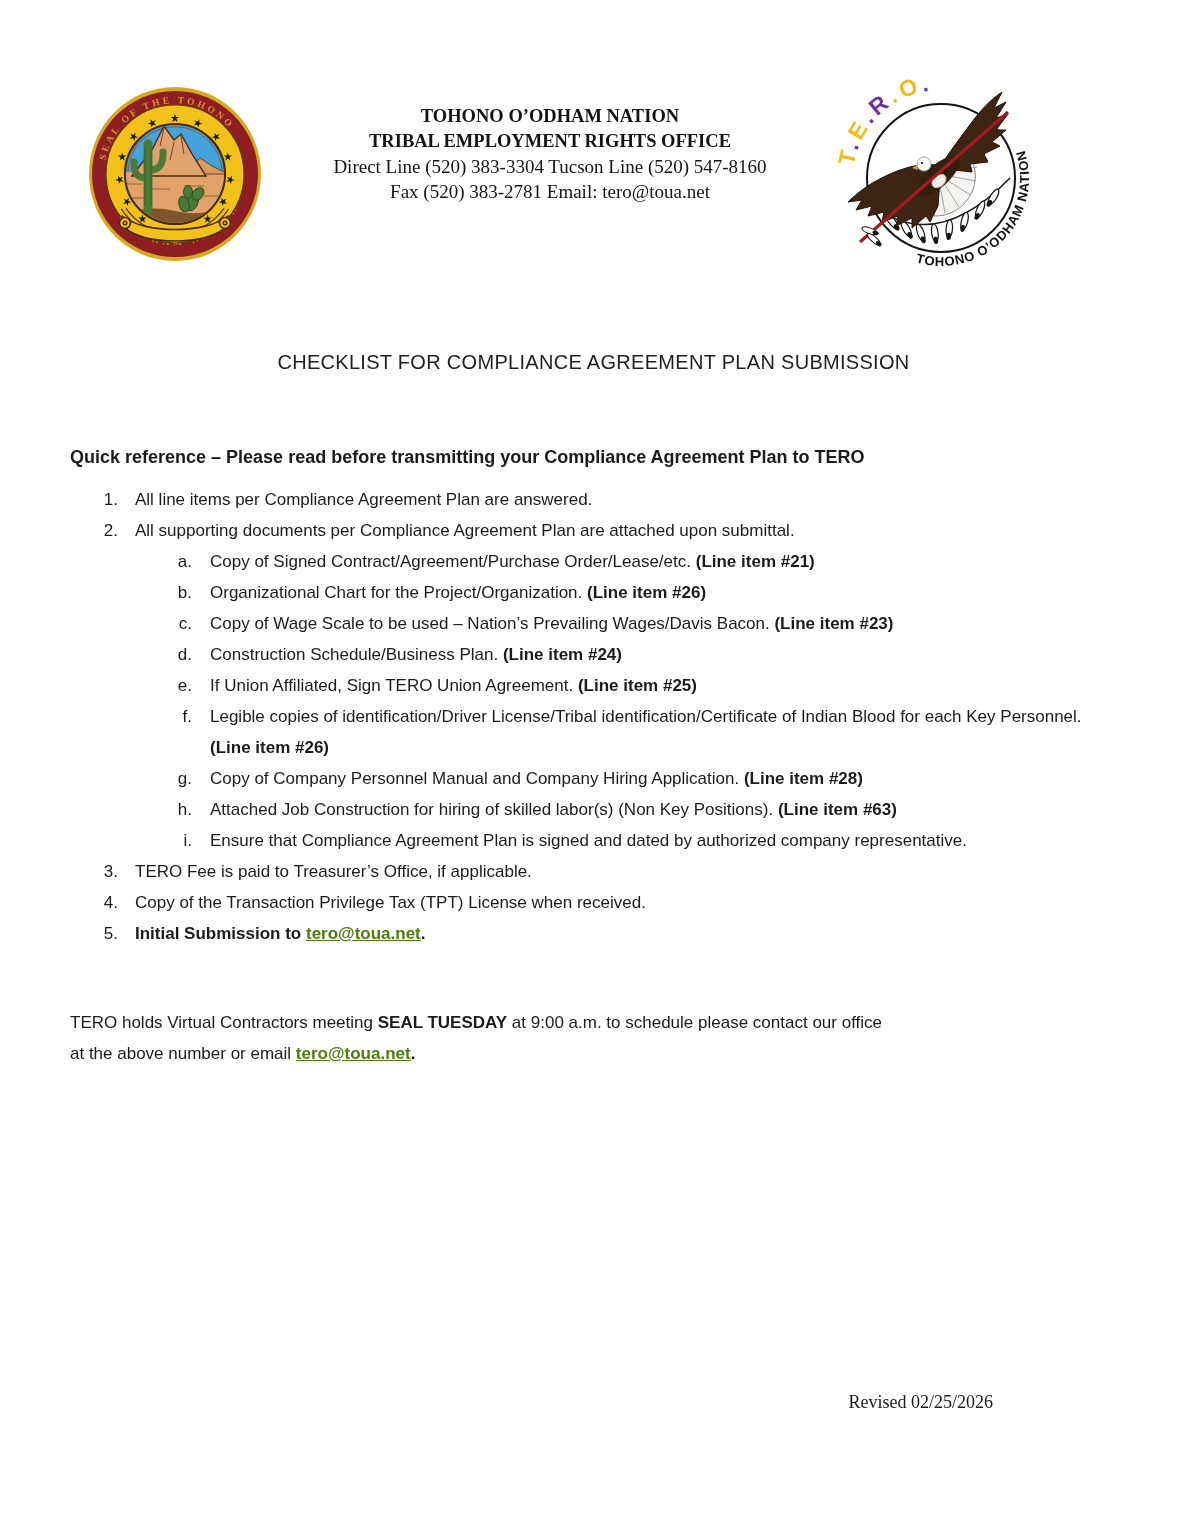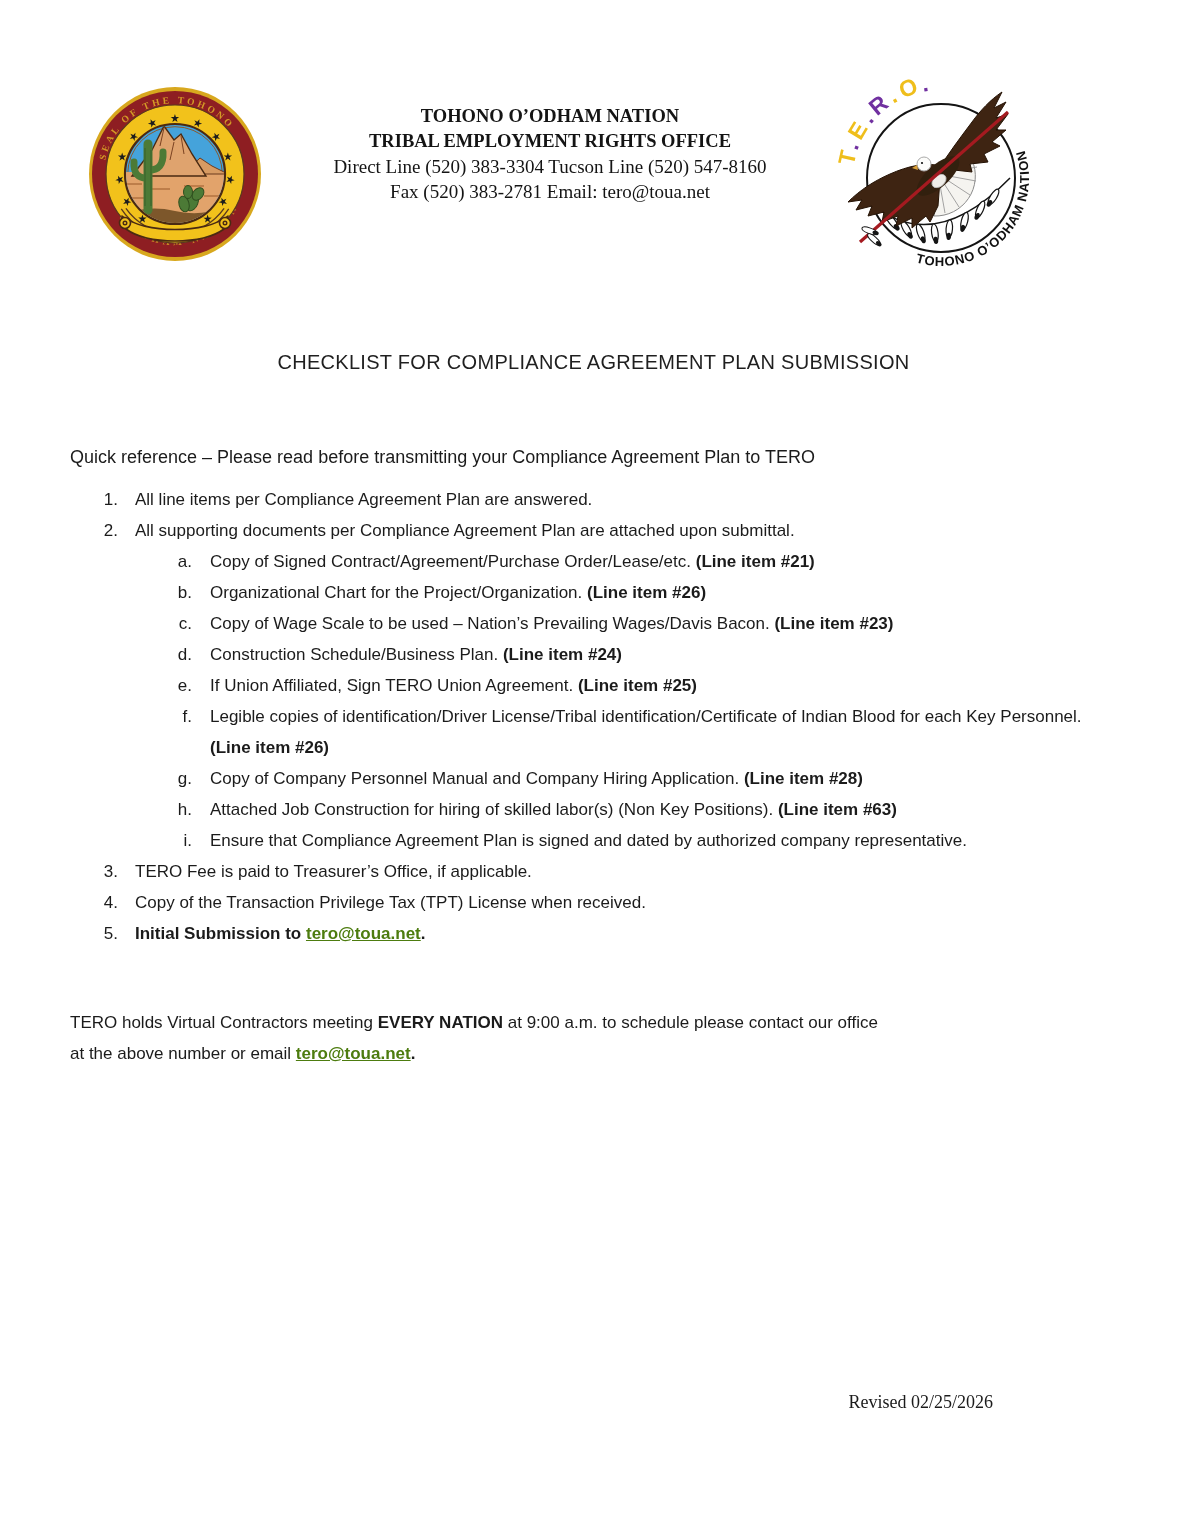--- a/index.html
+++ b/index.html
@@ -12,21 +12,21 @@
   .org-block{
     position:absolute;left:150px;top:104px;width:800px;text-align:center;
     font-family:"Liberation Serif",serif;font-size:19px;line-height:25px;color:#141414;
   }
   .org-block .bold-line{font-weight:bold;font-size:18.5px;}
   .doc-title{
     position:absolute;left:0;top:351px;width:100%;text-align:center;
     font-size:20px;letter-spacing:0.3px;color:#1f1f1f;
   }
   .content{position:absolute;left:70px;top:442px;width:1042px;}
-  .intro{font-size:18px;font-weight:normal;line-height:31px;margin:0 0 11px 0;}
+  .intro{font-size:18px;font-weight:bold;line-height:31px;margin:0 0 11px 0;}
   .row{position:relative;padding-left:65px;line-height:31px;font-size:17px;}
   .row .mk{position:absolute;left:10px;top:0;width:38px;text-align:right;}
   .row.sub{padding-left:140px;}
   .row.sub .mk{left:80px;width:42px;}
   .b{font-weight:bold;}
   a.link{color:#4d7c0f;font-weight:bold;text-decoration:underline;cursor:pointer;}
   .meeting{position:absolute;left:70px;top:1007px;width:1042px;font-size:17px;line-height:31px;}
   .revised{
     position:absolute;top:1392px;right:194px;
     font-family:"Liberation Serif",serif;font-size:18px;color:#1b1b1b;
@@ -223,19 +223,19 @@
     </div>
     <div class="row">
       <span class="mk">4.</span><span>Copy of the Transaction Privilege Tax (TPT) License when received.</span>
     </div>
     <div class="row">
       <span class="mk">5.</span><span class="b">Initial Submission to </span><a class="link" href="#">tero@toua.net</a><span class="b">.</span>
     </div>
   </div>
 
   <div class="meeting">
-    <span>TERO holds Virtual Contractors meeting </span><span class="b">EVERY NATION</span><span> at 9:00 a.m. to schedule please contact our office</span><br>
+    <span>TERO holds Virtual Contractors meeting </span><span class="b">SEAL TUESDAY</span><span> at 9:00 a.m. to schedule please contact our office</span><br>
     <span>at the above number or email </span><a class="link" href="#">tero@toua.net</a><span class="b">.</span>
   </div>
 
   <div class="revised">Revised 02/25/2026</div>
 
 </div>
 
 </body></html>

